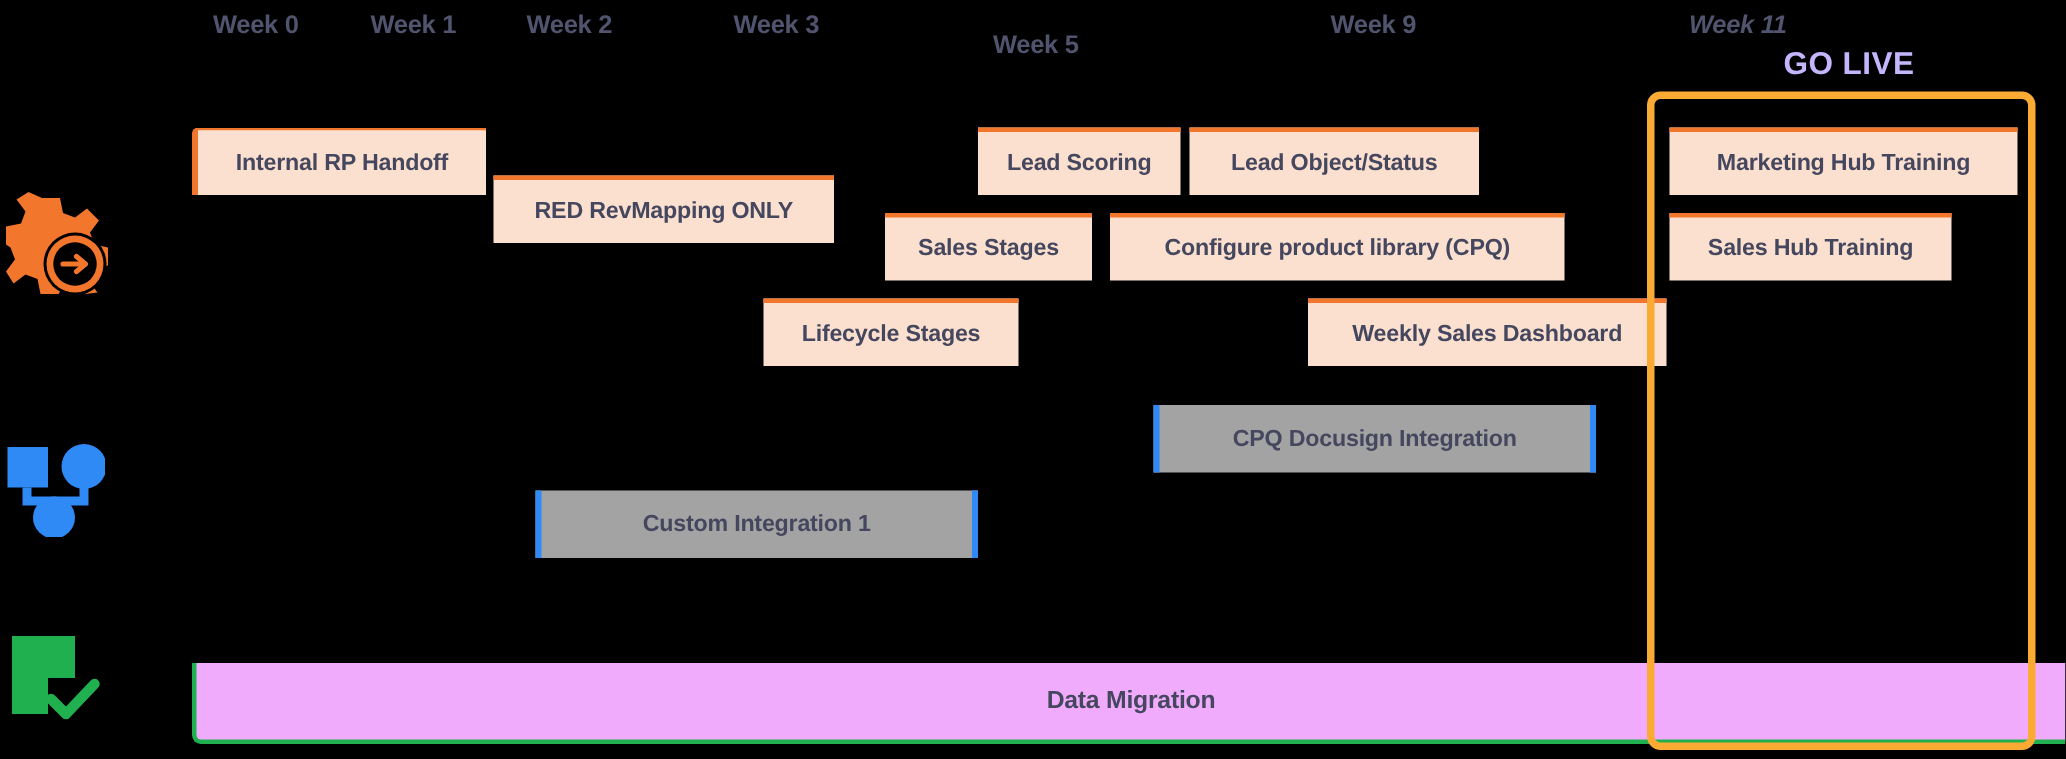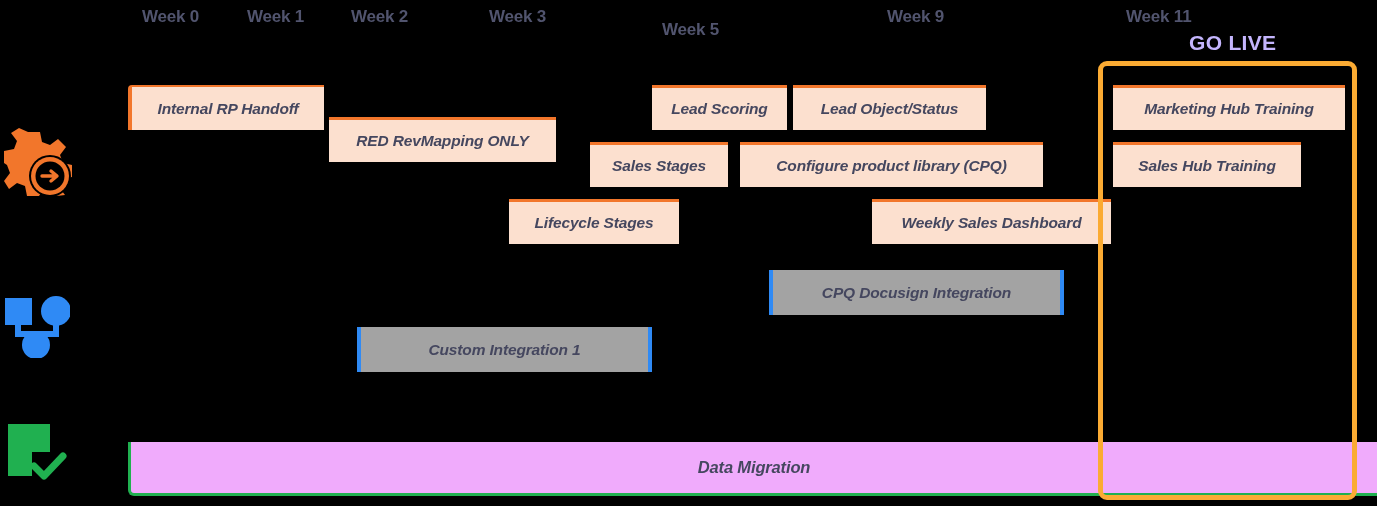--- a/index.html
+++ b/index.html
@@ -60,21 +60,20 @@
     position: absolute;
     display: flex;
     align-items: center;
     justify-content: center;
     font-size: 15.5px;
     font-weight: 700;
     color: #45475f;
     white-space: nowrap;
     overflow: hidden;
     letter-spacing: -0.15px;
-    font-style: italic;
   }
   .bar.orange {
     background: #fce0cf;
     border-top: 3px solid #f2762b;
     height: 45px;
   }
   .bar.orange.lefted {
     border-left: 4px solid #f2762b;
     border-top-left-radius: 4px;
     border-top: 2px solid #f2762b;
@@ -99,21 +98,21 @@
 
 <div id="stage">
 
   <div id="week-header">
       <div class="week-label" style="left: 142px;">Week 0</div>
       <div class="week-label" style="left: 247px;">Week 1</div>
       <div class="week-label" style="left: 351px;">Week 2</div>
       <div class="week-label" style="left: 489px; text-align: right;">Week 3</div>
       <div class="week-label" style="left: 662px; margin-top: 13px;">Week 5</div>
       <div class="week-label" style="left: 887px; text-align: right;">Week 9</div>
-      <div class="week-label" style="left: 1126px;">Week 11</div>
+      <div class="week-label" style="left: 1126px; font-style: italic;">Week 11</div>
     </div>
 
   <div class="golive-text">GO LIVE</div>
   <div class="golive-box"></div>
 
   <div class="lane-icon" style="left:4px; top:128px;">
     <svg width="68" height="68" viewBox="0 0 68 68" aria-hidden="true">
       <path d="M24 4 L36 4 L38 14 L46 17 L54 11 L62 19 L56 27 L59 35 L68 37 L68 49 L58 51 L55 59 L61 67 L53 68 L45 62 L37 65 L35 68 L23 68 L21 58 L13 55 L5 61 L0 53 L6 45 L3 37 L0 35 L0 23 L10 21 L13 13 L7 5 L15 0 Z" fill="#f2762b"></path>
       <circle cx="46" cy="48" r="21" fill="#000000"></circle>
       <circle cx="46" cy="48" r="19" fill="#f2762b"></circle>

